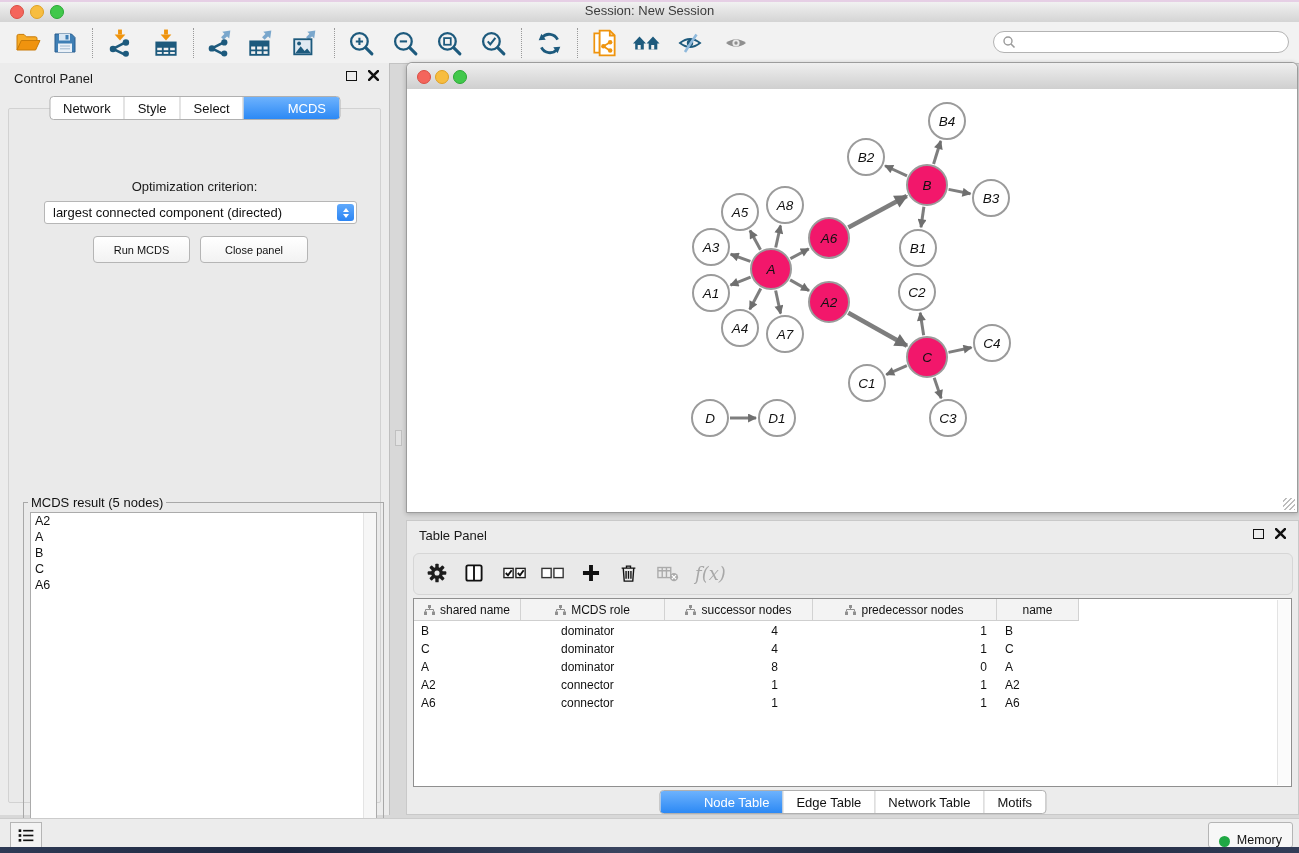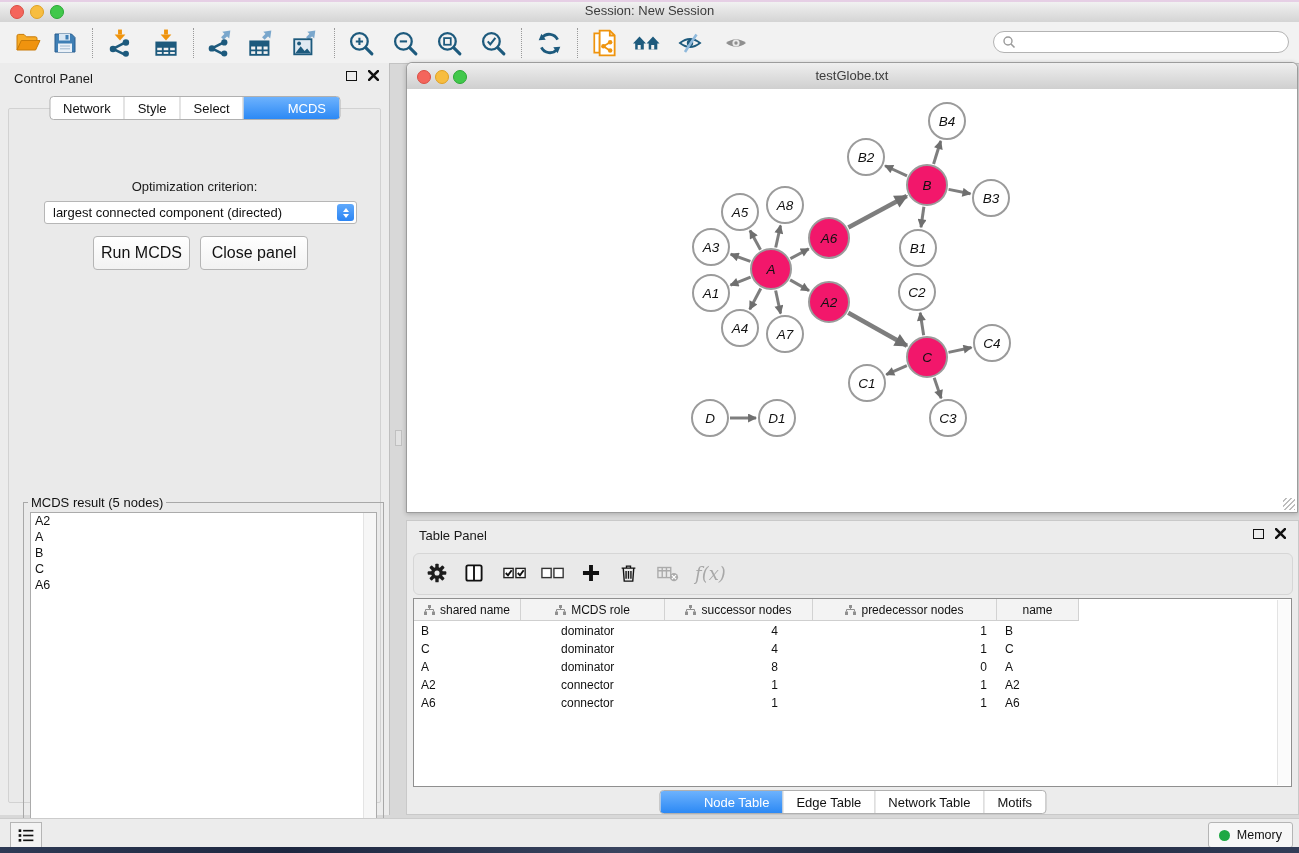--- a/index.html
+++ b/index.html
@@ -31,21 +31,21 @@
   .segmented{display:flex;border:1px solid #b0b0b0;border-radius:4px;background:#fff;overflow:hidden;height:22px;}
   .seg-tab{display:flex;align-items:center;padding:0 13px;font-size:13px;color:#111;border-left:1px solid #c9c9c9;white-space:nowrap;}
   .seg-tab:first-child{border-left:none;}
   .seg-tab.active{background:linear-gradient(#6db2fd,#2c89f5);color:#fff;padding-left:44px;}
   #control-tabs-wrap{position:absolute;left:50%;transform:translateX(-50%);top:33px;z-index:3;}
   #opt-label{position:absolute;left:0;right:0;top:70px;text-align:center;font-size:13px;color:#1a1a1a;}
   #criterion-select{position:absolute;left:35px;top:92px;width:313px;height:23px;background:#fff;border:1px solid #b6b6b6;border-radius:3px;box-sizing:border-box;display:flex;align-items:center;font-size:13px;color:#111;padding-left:8px;}
   #criterion-stepper{position:absolute;right:2px;top:2px;bottom:2px;width:17px;border-radius:3px;background:linear-gradient(#5fa9fc,#2c85f3);display:flex;flex-direction:column;align-items:center;justify-content:center;gap:2px;}
   .tri-up{width:0;height:0;border-left:3.5px solid transparent;border-right:3.5px solid transparent;border-bottom:4.5px solid #fff;}
   .tri-down{width:0;height:0;border-left:3.5px solid transparent;border-right:3.5px solid transparent;border-top:4.5px solid #fff;}
-  .push-btn{position:absolute;top:127px;height:34px;background:linear-gradient(#ffffff,#f2f2f2);border:1px solid #b5b5b5;border-radius:4px;font-size:16px;color:#111;display:flex;align-items:center;justify-content:center;box-sizing:border-box;}
+  .push-btn{position:absolute;top:127px;height:27px;background:linear-gradient(#ffffff,#f2f2f2);border:1px solid #b5b5b5;border-radius:4px;font-size:11px;color:#111;display:flex;align-items:center;justify-content:center;box-sizing:border-box;}
   #mcds-fieldset{position:absolute;left:14px;top:393px;width:359px;height:341px;border:1px solid #a8a8a8;}
   #mcds-legend{position:absolute;left:4px;top:-8px;background:#eaeaea;padding:0 3px;font-size:13px;color:#111;}
   #mcds-list{position:absolute;left:6px;top:9px;right:6px;bottom:5px;background:#fff;border:1px solid #ababab;overflow:hidden;}
   .mcds-item{font-size:12.5px;color:#111;line-height:16px;padding-left:4px;}
 
   
   #net-window{position:absolute;left:406px;top:62px;width:892px;height:451px;background:#fff;border:1px solid #9c9c9c;border-radius:6px 6px 0 0;box-shadow:0 1px 5px rgba(0,0,0,.22);box-sizing:border-box;}
   #net-titlebar{position:absolute;left:0;right:0;top:0;height:26px;background:linear-gradient(#efefef,#cfcfcf);border-bottom:1px solid #a8a8a8;border-radius:6px 6px 0 0;}
   #net-titlebar .title{position:absolute;left:0;right:0;top:5px;text-align:center;font-size:13px;color:#3c3c3c;}
   #net-canvas-wrap{position:absolute;left:0;top:26px;right:0;bottom:0;background:#fff;font-style:italic;}
@@ -64,21 +64,21 @@
   .th svg{flex:0 0 auto;}
   .hier{fill:#8f8f8f;}
   .tr{display:inline-flex;height:16px;}
   .td{font-size:12px;color:#111;line-height:16px;box-sizing:border-box;white-space:nowrap;overflow:hidden;}
   #table-scroll{position:absolute;right:1px;top:1px;bottom:1px;width:12px;background:#fbfbfb;border-left:1px solid #e3e3e3;}
   #table-tabs-wrap{position:absolute;left:50%;transform:translateX(-50%);top:269px;}
 
   
   #status-bar{position:absolute;left:0;top:818px;width:100%;height:29px;background:#ececec;border-top:1px solid #cccccc;}
   #status-list-btn{position:absolute;left:10px;top:3px;width:30px;height:24px;background:#f3f3f3;border:1px solid #b5b5b5;display:flex;align-items:center;justify-content:center;}
-  #memory-btn{position:absolute;right:6px;top:3px;height:24px;padding:0 10px;background:#f7f7f7;border:1px solid #b5b5b5;border-radius:3px;display:flex;align-items:center;gap:7px;font-size:12.5px;color:#111;}
+  #memory-btn{position:absolute;right:6px;top:3px;height:24px;padding:0 10px;background:#f7f7f7;border:1px solid #b5b5b5;border-radius:3px;display:flex;align-items:flex-end;gap:7px;font-size:12.5px;color:#111;}
   #memory-dot{width:11px;height:11px;border-radius:50%;background:#1fa844;}
   #bottom-strip{position:absolute;left:0;top:847px;width:100%;height:6px;
     background:linear-gradient(90deg,#2e3a55,#1d2740 22%,#39445f 48%,#1a2338 74%,#323d58);}
 </style>
 </head>
 <body>
 
 <div id="screen">
 
   <div id="titlebar">
@@ -300,21 +300,20 @@
     </div>
   </div>
 
   <div id="left-grip"></div>
 
   <div id="net-window">
     <div id="net-titlebar">
       <span class="tl red" style="left:10px;top:7px"></span>
       <span class="tl yellow" style="left:28px;top:7px"></span>
       <span class="tl green" style="left:46px;top:7px"></span>
-      <div class="title">testGlobe.txt</div>
     </div>
     <div id="net-canvas-wrap">
       <svg id="net-svg" width="890" height="423" viewBox="0 0 890 423">
           <defs>
             <marker id="arr" viewBox="0 0 6 6" refX="5.3" refY="3" markerWidth="3.4" markerHeight="3" orient="auto" markerUnits="strokeWidth">
               <path d="M0 0 L6 3 L0 6 Z" fill="#6f6f6f"></path>
             </marker>
           </defs>
           <line x1="353.48901716798036" y1="160.67335414757676" x2="343.03321088510967" y2="141.44816195004034" stroke="#7e7e7e" stroke-width="3" marker-end="url(#arr)"></line>
           <line x1="368.7013313337195" y1="158.50819961728223" x2="373.5123655450859" y2="136.5149003653215" stroke="#7e7e7e" stroke-width="3" marker-end="url(#arr)"></line>

